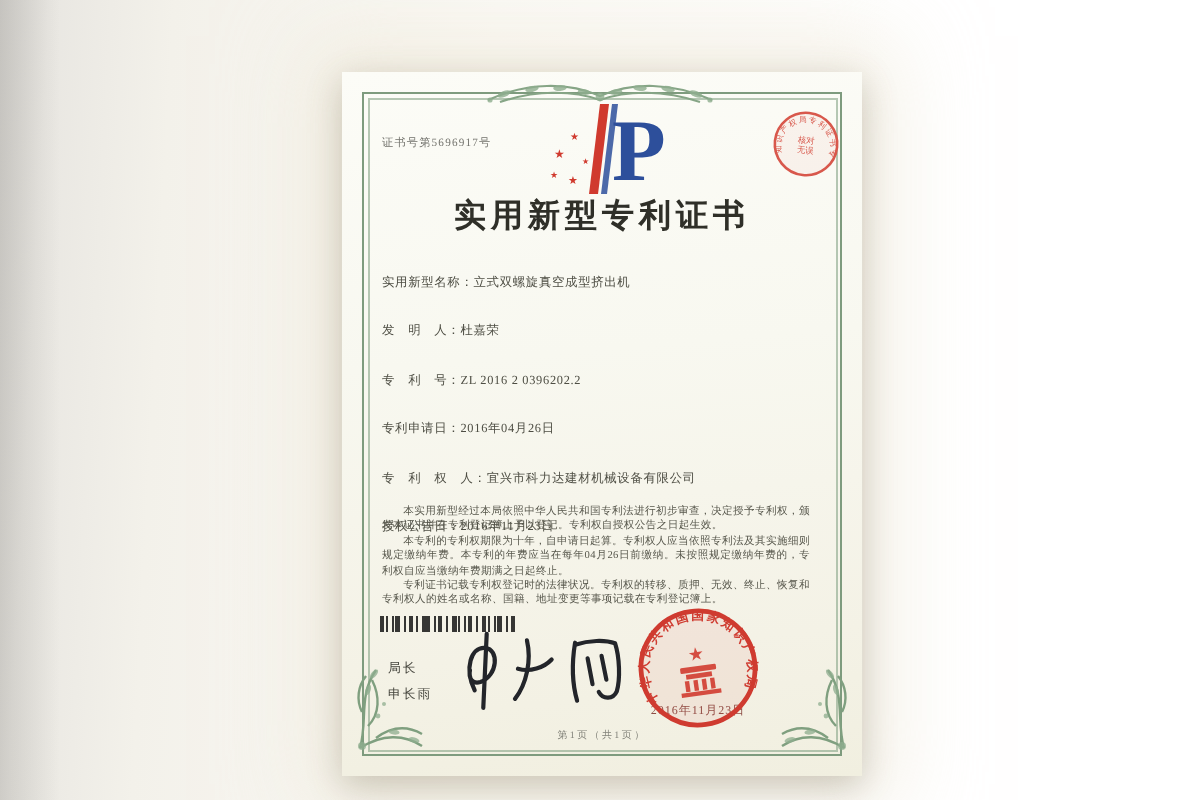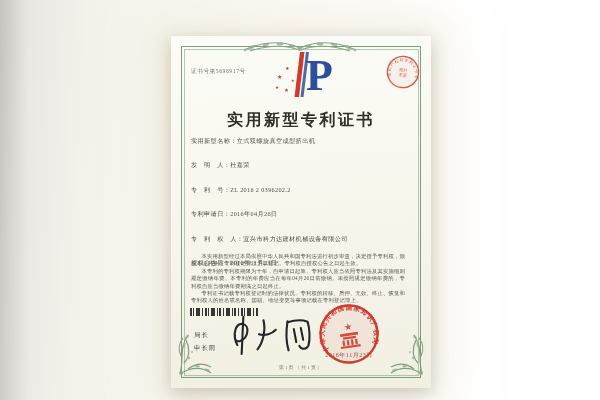--- a/index.html
+++ b/index.html
@@ -18,21 +18,21 @@
   .frame{
     position:absolute;left:10px;top:10px;right:10px;bottom:10px;
     border:1.6px solid #7e9b7e;
   }
   .frame-inner{position:absolute;left:1.5px;top:1.5px;right:1.5px;bottom:1.5px;border:.7px solid rgba(143,170,143,.65);}
   .garland{position:absolute;left:58px;top:-11px;width:120px;height:22px;}
   .cert-no{position:absolute;left:9px;top:21px;font-size:5.6px;color:#73736d;letter-spacing:.6px;white-space:nowrap;}
   .logo{position:absolute;left:91px;top:1px;width:60px;height:51px;}
   .stamp{position:absolute;left:203px;top:7px;width:36px;height:36px;transform:rotate(6deg);}
   .title{position:absolute;left:0;right:0;top:51px;text-align:center;
-    font-size:16px;font-weight:700;letter-spacing:2.5px;color:#2f2f28;white-space:nowrap;margin-top:12px;}
+    font-size:16px;font-weight:700;letter-spacing:2.5px;color:#2f2f28;white-space:nowrap;}
   .fields{position:absolute;left:9px;top:90px;right:8px;}
   .frow{font-size:6.2px;color:#4e4e44;letter-spacing:.35px;margin-bottom:15.4px;white-space:nowrap;}
   .frow .flabel{color:#4e4e44;}
   .paras{position:absolute;left:9px;top:206px;width:214px;font-size:5.3px;line-height:7.4px;
     color:#57574c;text-align:justify;letter-spacing:.2px;}
   .paras p{margin:0;text-indent:2em;}
   .barcode{position:absolute;left:8px;top:261px;width:68px;height:8px;opacity:.88;
     background:
       repeating-linear-gradient(90deg,#1c1c1c 0 1px,transparent 1px 3px),
       repeating-linear-gradient(90deg,#1c1c1c 0 2px,transparent 2px 7.3px);}

